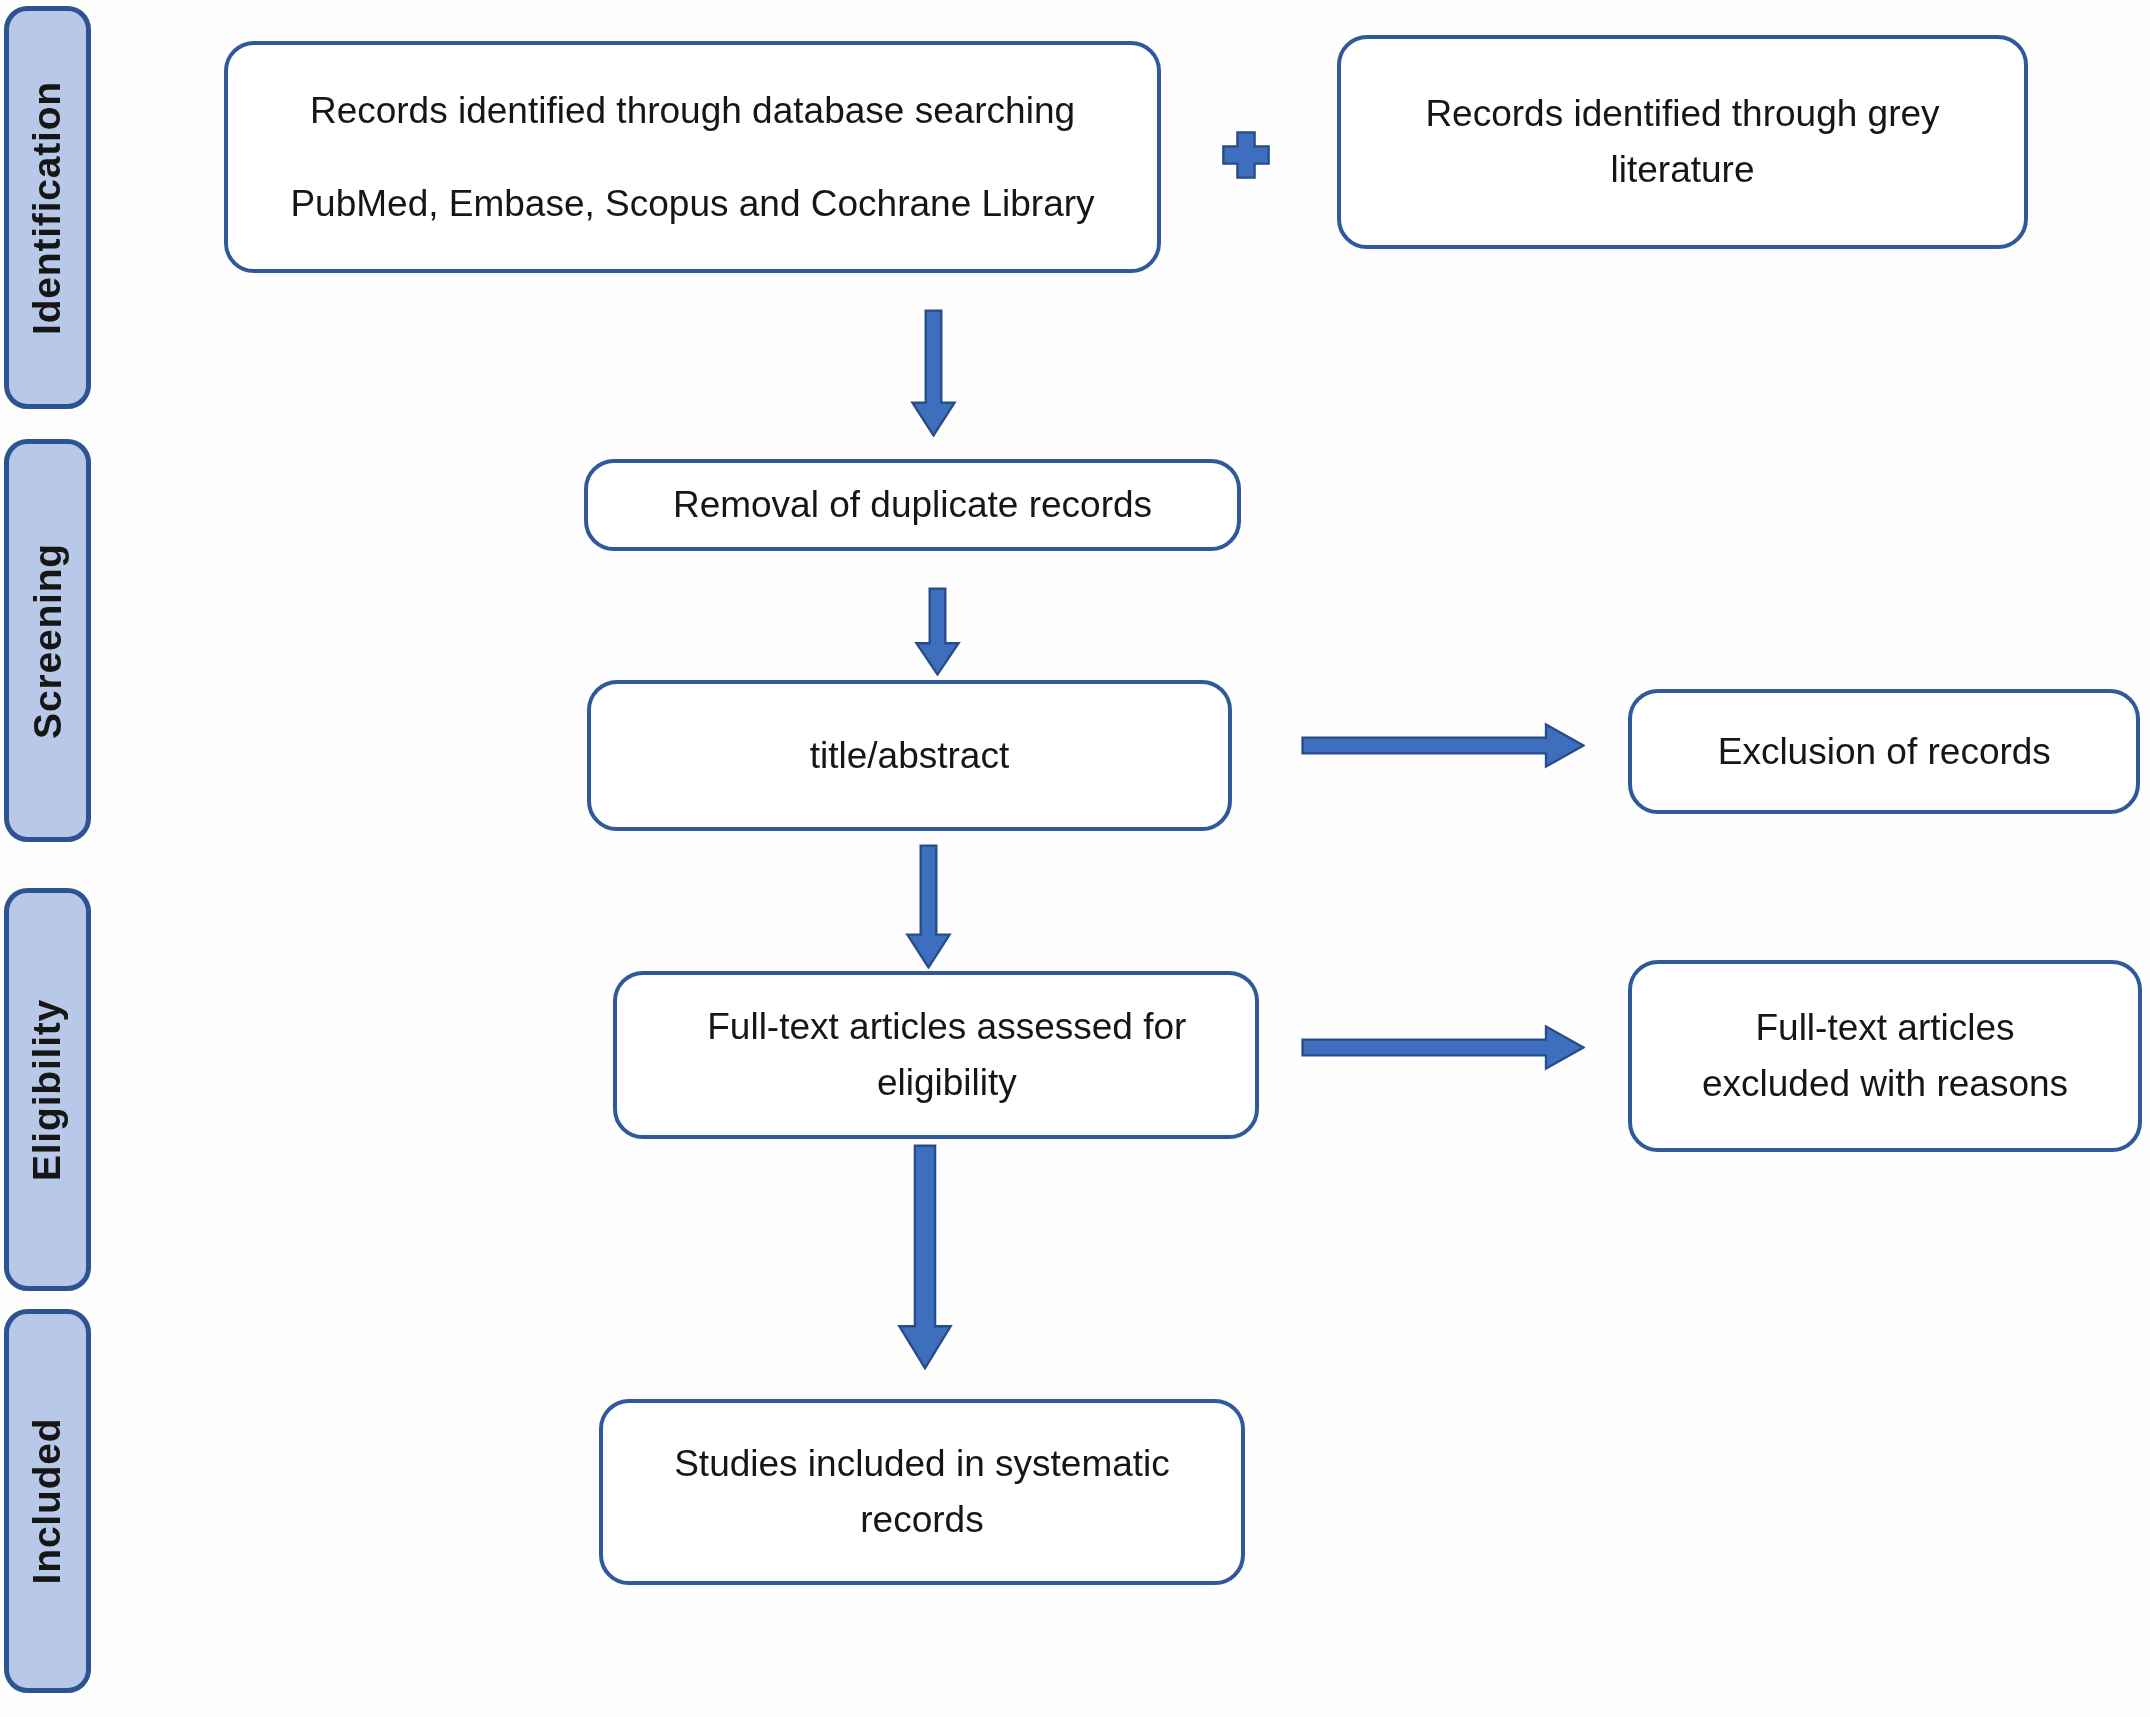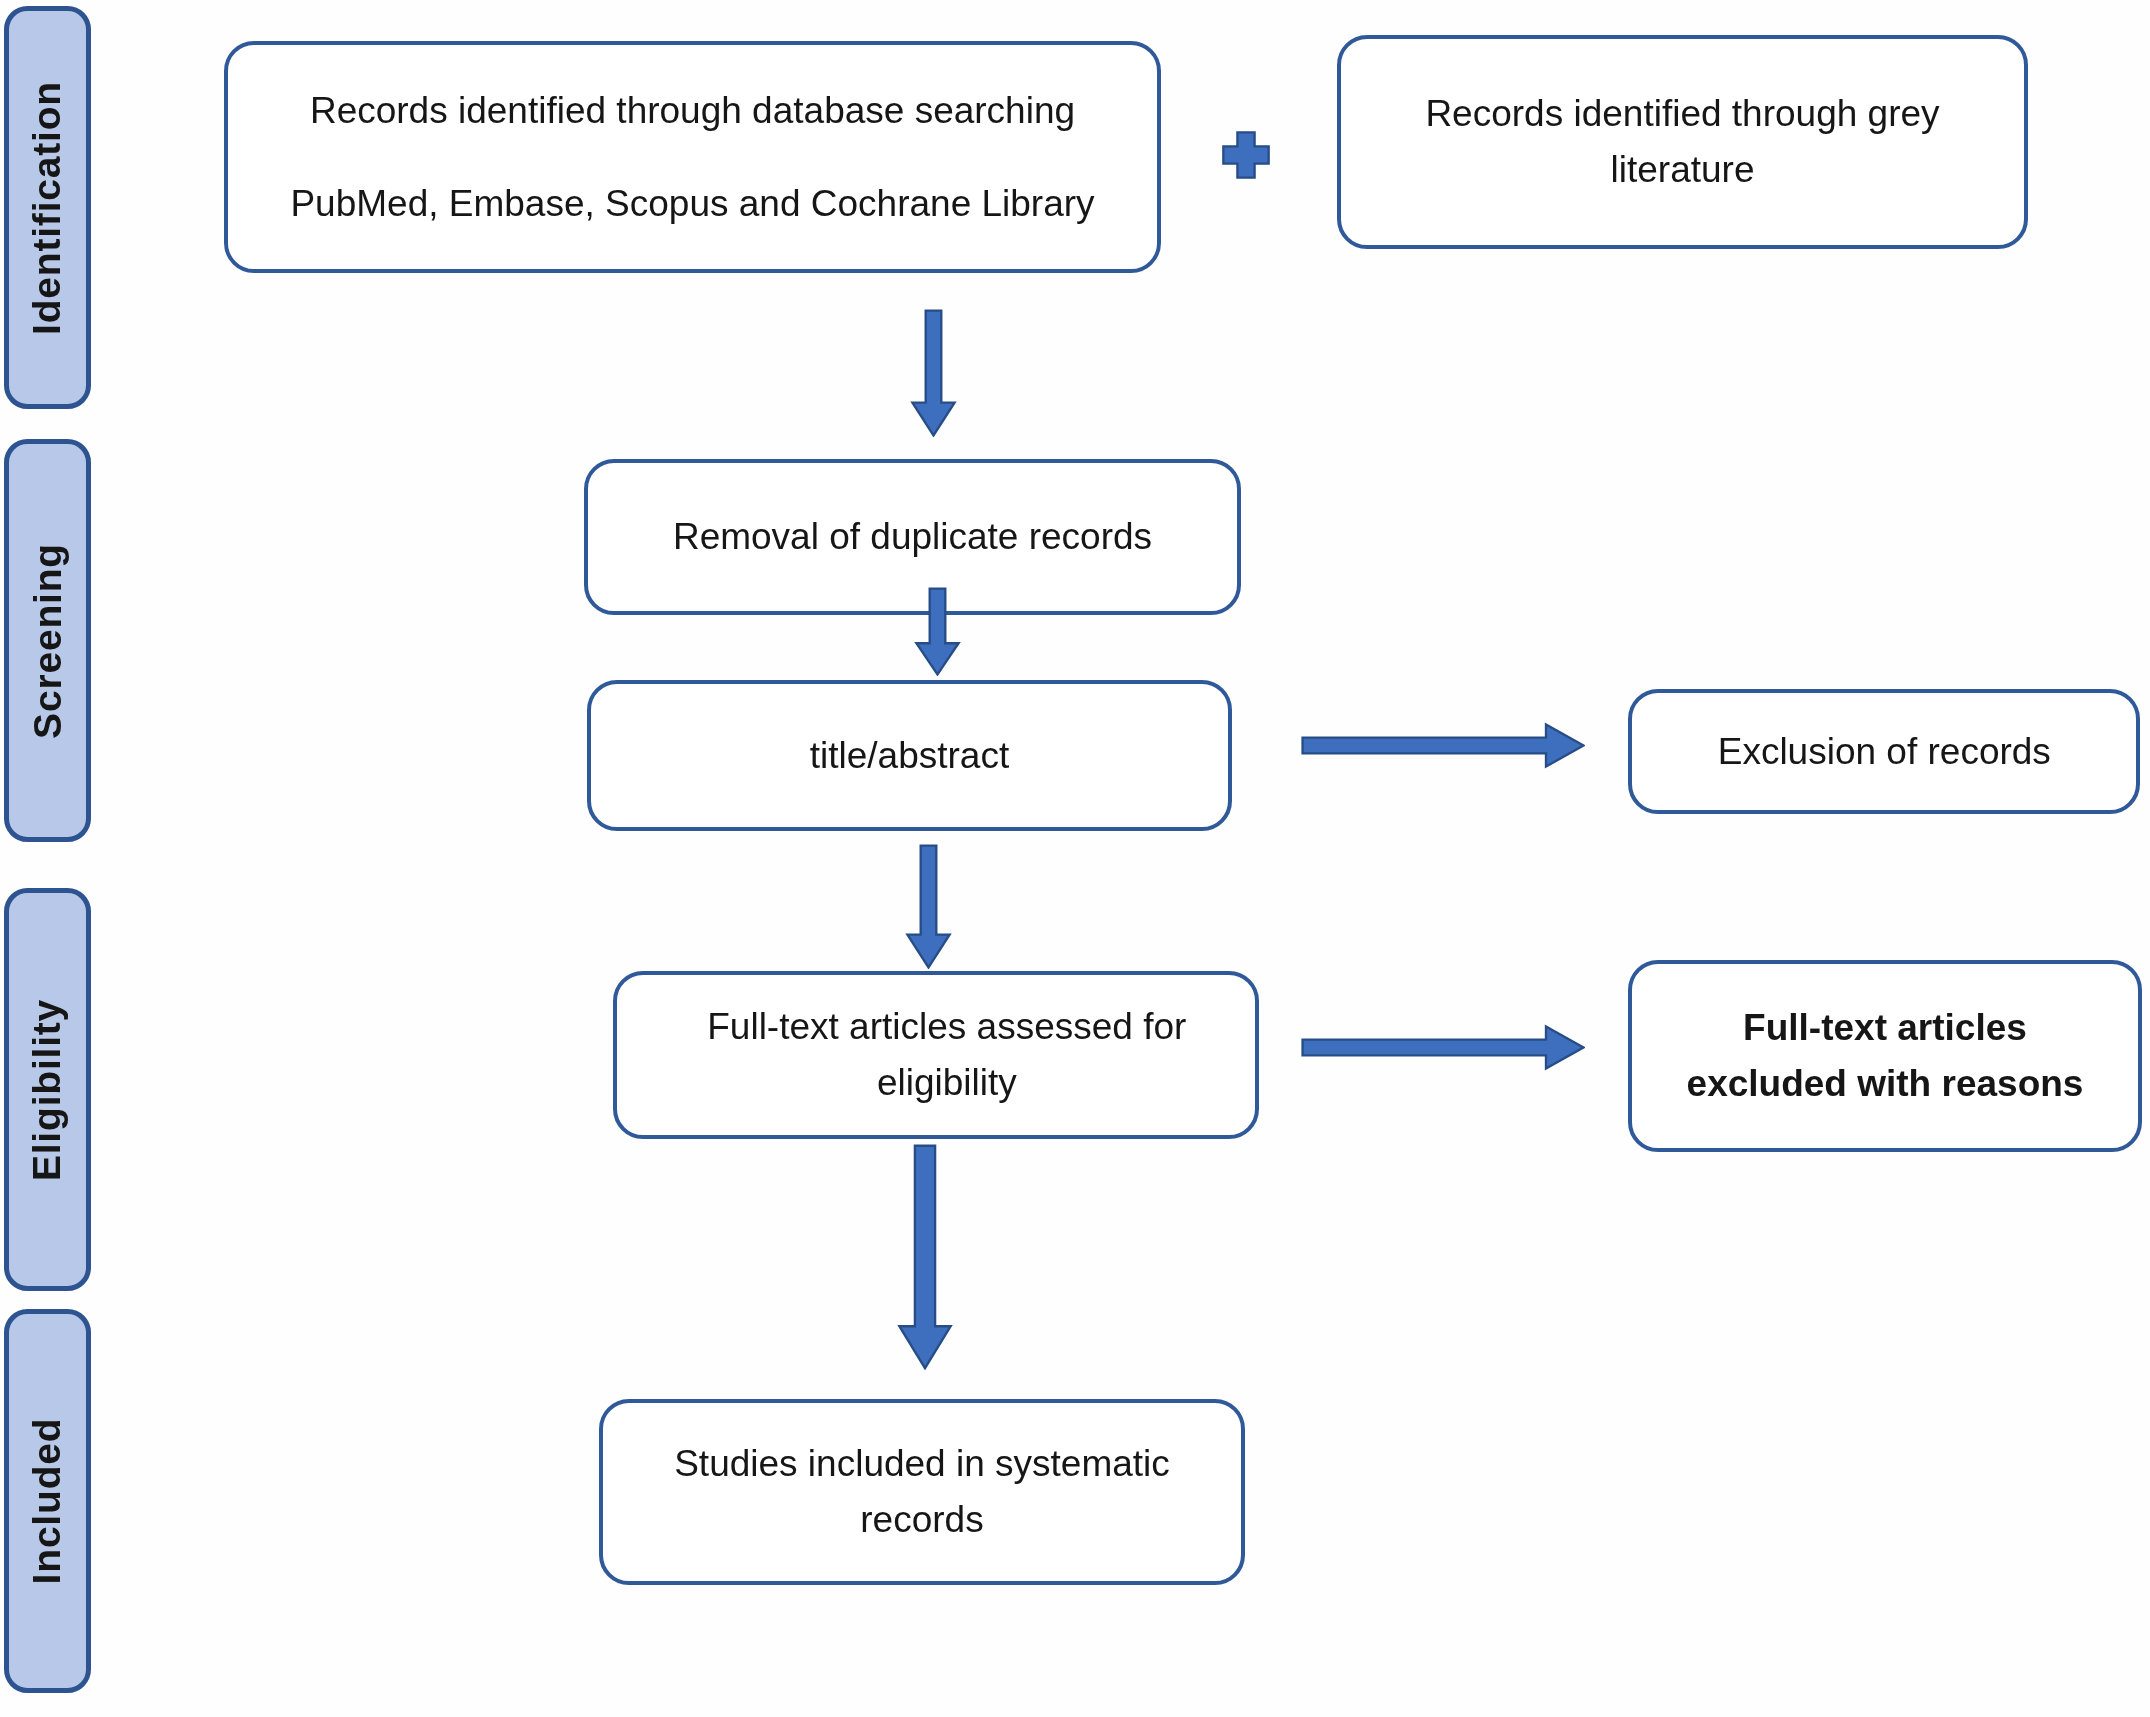--- a/index.html
+++ b/index.html
@@ -62,25 +62,25 @@
     align-items: center;
     justify-content: center;
     text-align: center;
     font-size: 37px;
     line-height: 56px;
     padding: 0 23.4px;
   }
   .box-database-search   { left: 224px;  top: 41px;   width: 937px; height: 232px; justify-content: center; }
   .box-database-search .bline + .bline { margin-top: 37px; }
   .box-grey-literature   { left: 1337px; top: 35px;   width: 691px;  height: 214px; }
-  .box-duplicate-removal { left: 584px;  top: 459px;  width: 657px;  height: 156px; }
+  .box-duplicate-removal { left: 584px;  top: 459px;  width: 657px;  height: 92px; }
   .box-title-abstract    { left: 587px;  top: 680px;  width: 645px;  height: 151px; }
   .box-records-excluded  { left: 1628px; top: 689px;  width: 512px;  height: 125px; padding-left: 24px; }
   .box-fulltext-assessed { left: 613px;  top: 971px; width: 646px;  height: 168px; padding-left: 45px; }
-  .box-fulltext-excluded { left: 1628px; top: 960px; width: 514px;  height: 192px; font-weight: bold; }
+  .box-fulltext-excluded { left: 1628px; top: 960px; width: 514px;  height: 192px; }
   .box-included-studies  { left: 599px;  top: 1399px; width: 646px;  height: 186px; }
 
   
   .arrow, .plus { position: absolute; }
   .arrow polygon, .plus polygon {
     fill: var(--arrow-fill);
     stroke: var(--arrow-stroke);
     stroke-width: 3;
     stroke-linejoin: miter;
   }

